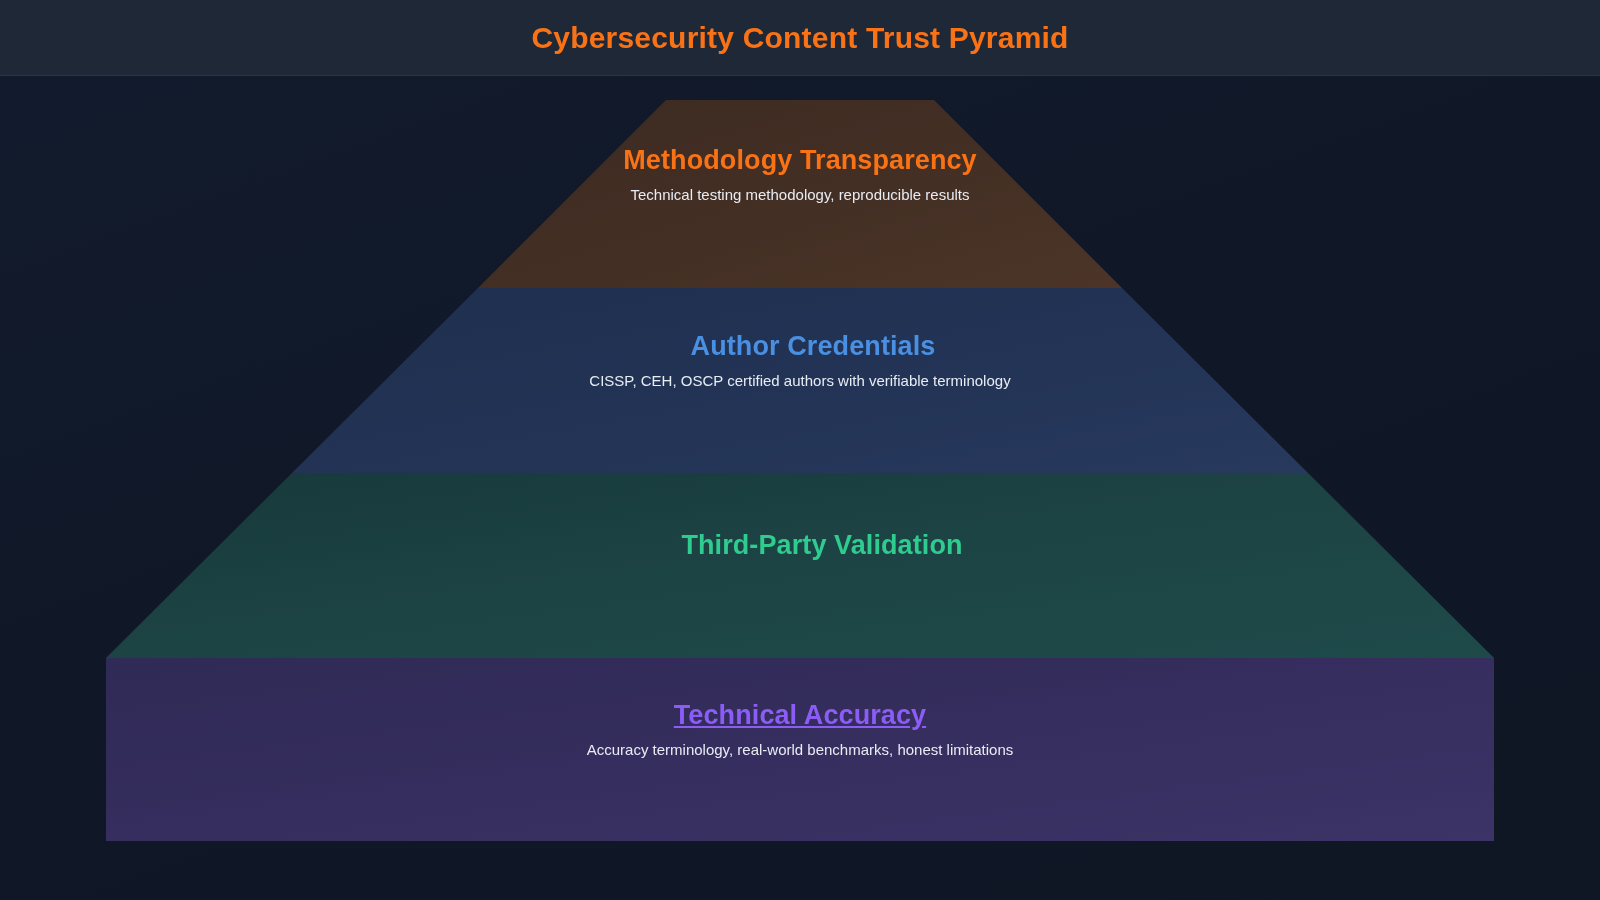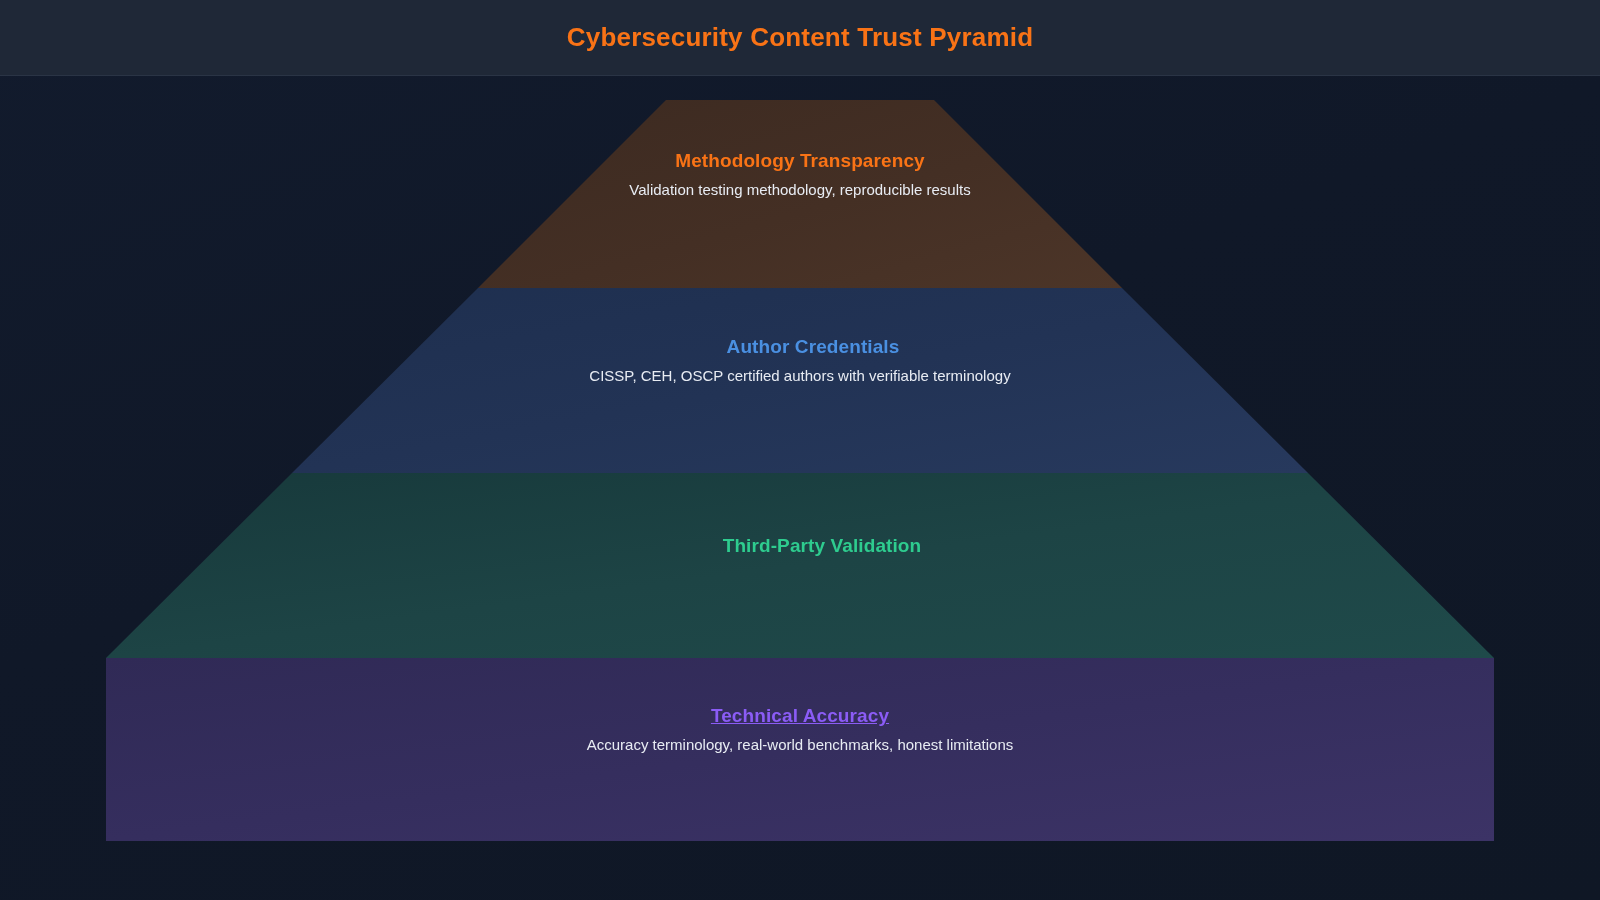--- a/index.html
+++ b/index.html
@@ -18,21 +18,21 @@
 
   
   #header {
     position:absolute; left:0; top:0;
     width:1600px; height:76px;
     background:#1f2837;
     border-bottom:1px solid #2a3445;
     display:flex; align-items:center; justify-content:center;
   }
   #header-title {
-    font-size:26px;
+    font-size:30px;
     font-weight:bold;
     letter-spacing:.2px;
     color:#f97316;
   }
 
   
   #pyramid {
     position:absolute;
     left:0; top:76px;
     width:1600px; height:824px;
@@ -51,21 +51,21 @@
     left:0; top:0;
     width:1600px; height:100%;
   }
   .tier-text {
     position:relative;
     width:100%;
     text-align:center;
     pointer-events:none;
   }
   .tier-title {
-    font-size:19px;
+    font-size:27px;
     font-weight:bold;
     letter-spacing:.1px;
     line-height:1.25;
   }
   .tier-desc {
     margin-top:7px;
     font-size:15px;
     color:#e8ecf3;
     line-height:1.3;
   }
@@ -99,21 +99,21 @@
           <linearGradient id="g1" x1="0" y1="0" x2="1" y2="1">
             <stop offset="0%" stop-color="#3c2a21"></stop>
             <stop offset="55%" stop-color="#442f24"></stop>
             <stop offset="100%" stop-color="#4c3528"></stop>
           </linearGradient>
         </defs>
         <polygon points="666,0 934,0 1122,188 478,188" fill="url(#g1)"></polygon>
       </svg>
       <div class="tier-text">
         <div class="tier-title" style="color: rgb(249, 115, 22);">Methodology Transparency</div>
-        <div class="tier-desc">Validation testing methodology, reproducible results</div>
+        <div class="tier-desc">Technical testing methodology, reproducible results</div>
       </div>
     </div>
 
     <div class="tier" id="tier-1">
       <svg class="tier-shape" viewBox="0 0 1600 185" preserveAspectRatio="none">
         <defs>
           <linearGradient id="g2" x1="0" y1="0" x2="1" y2="1">
             <stop offset="0%" stop-color="#1e2f4f"></stop>
             <stop offset="50%" stop-color="#223355"></stop>
             <stop offset="100%" stop-color="#27395d"></stop>

